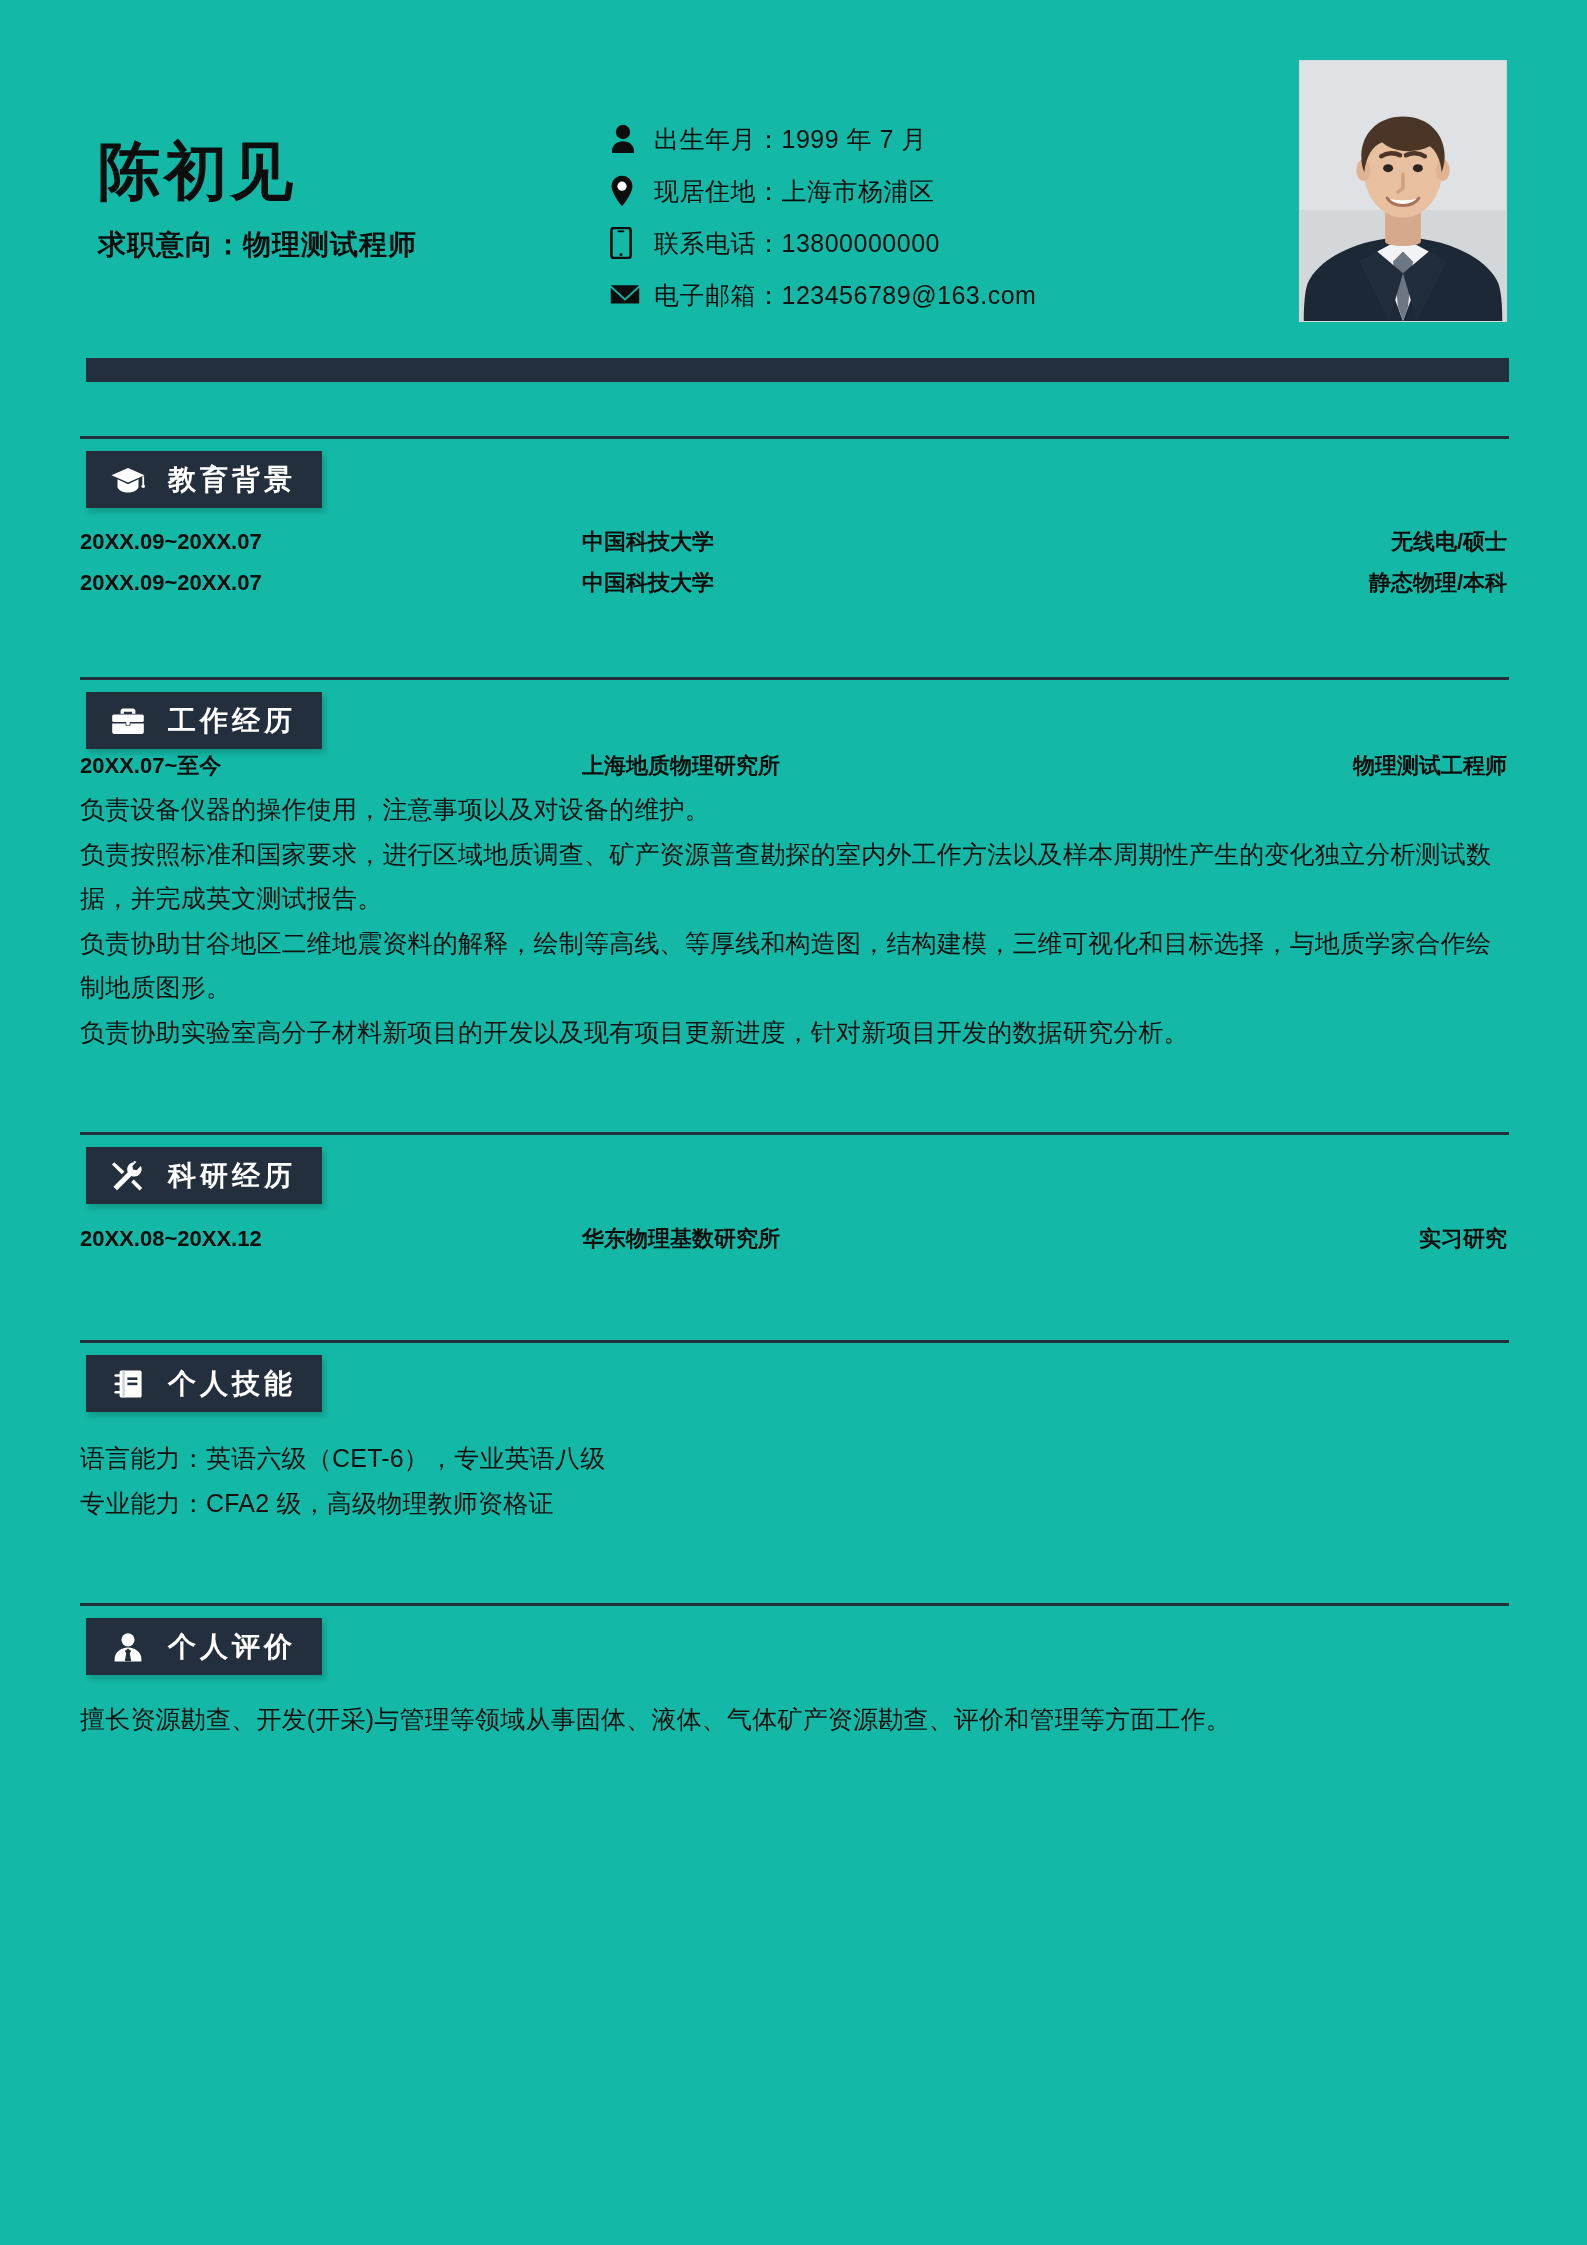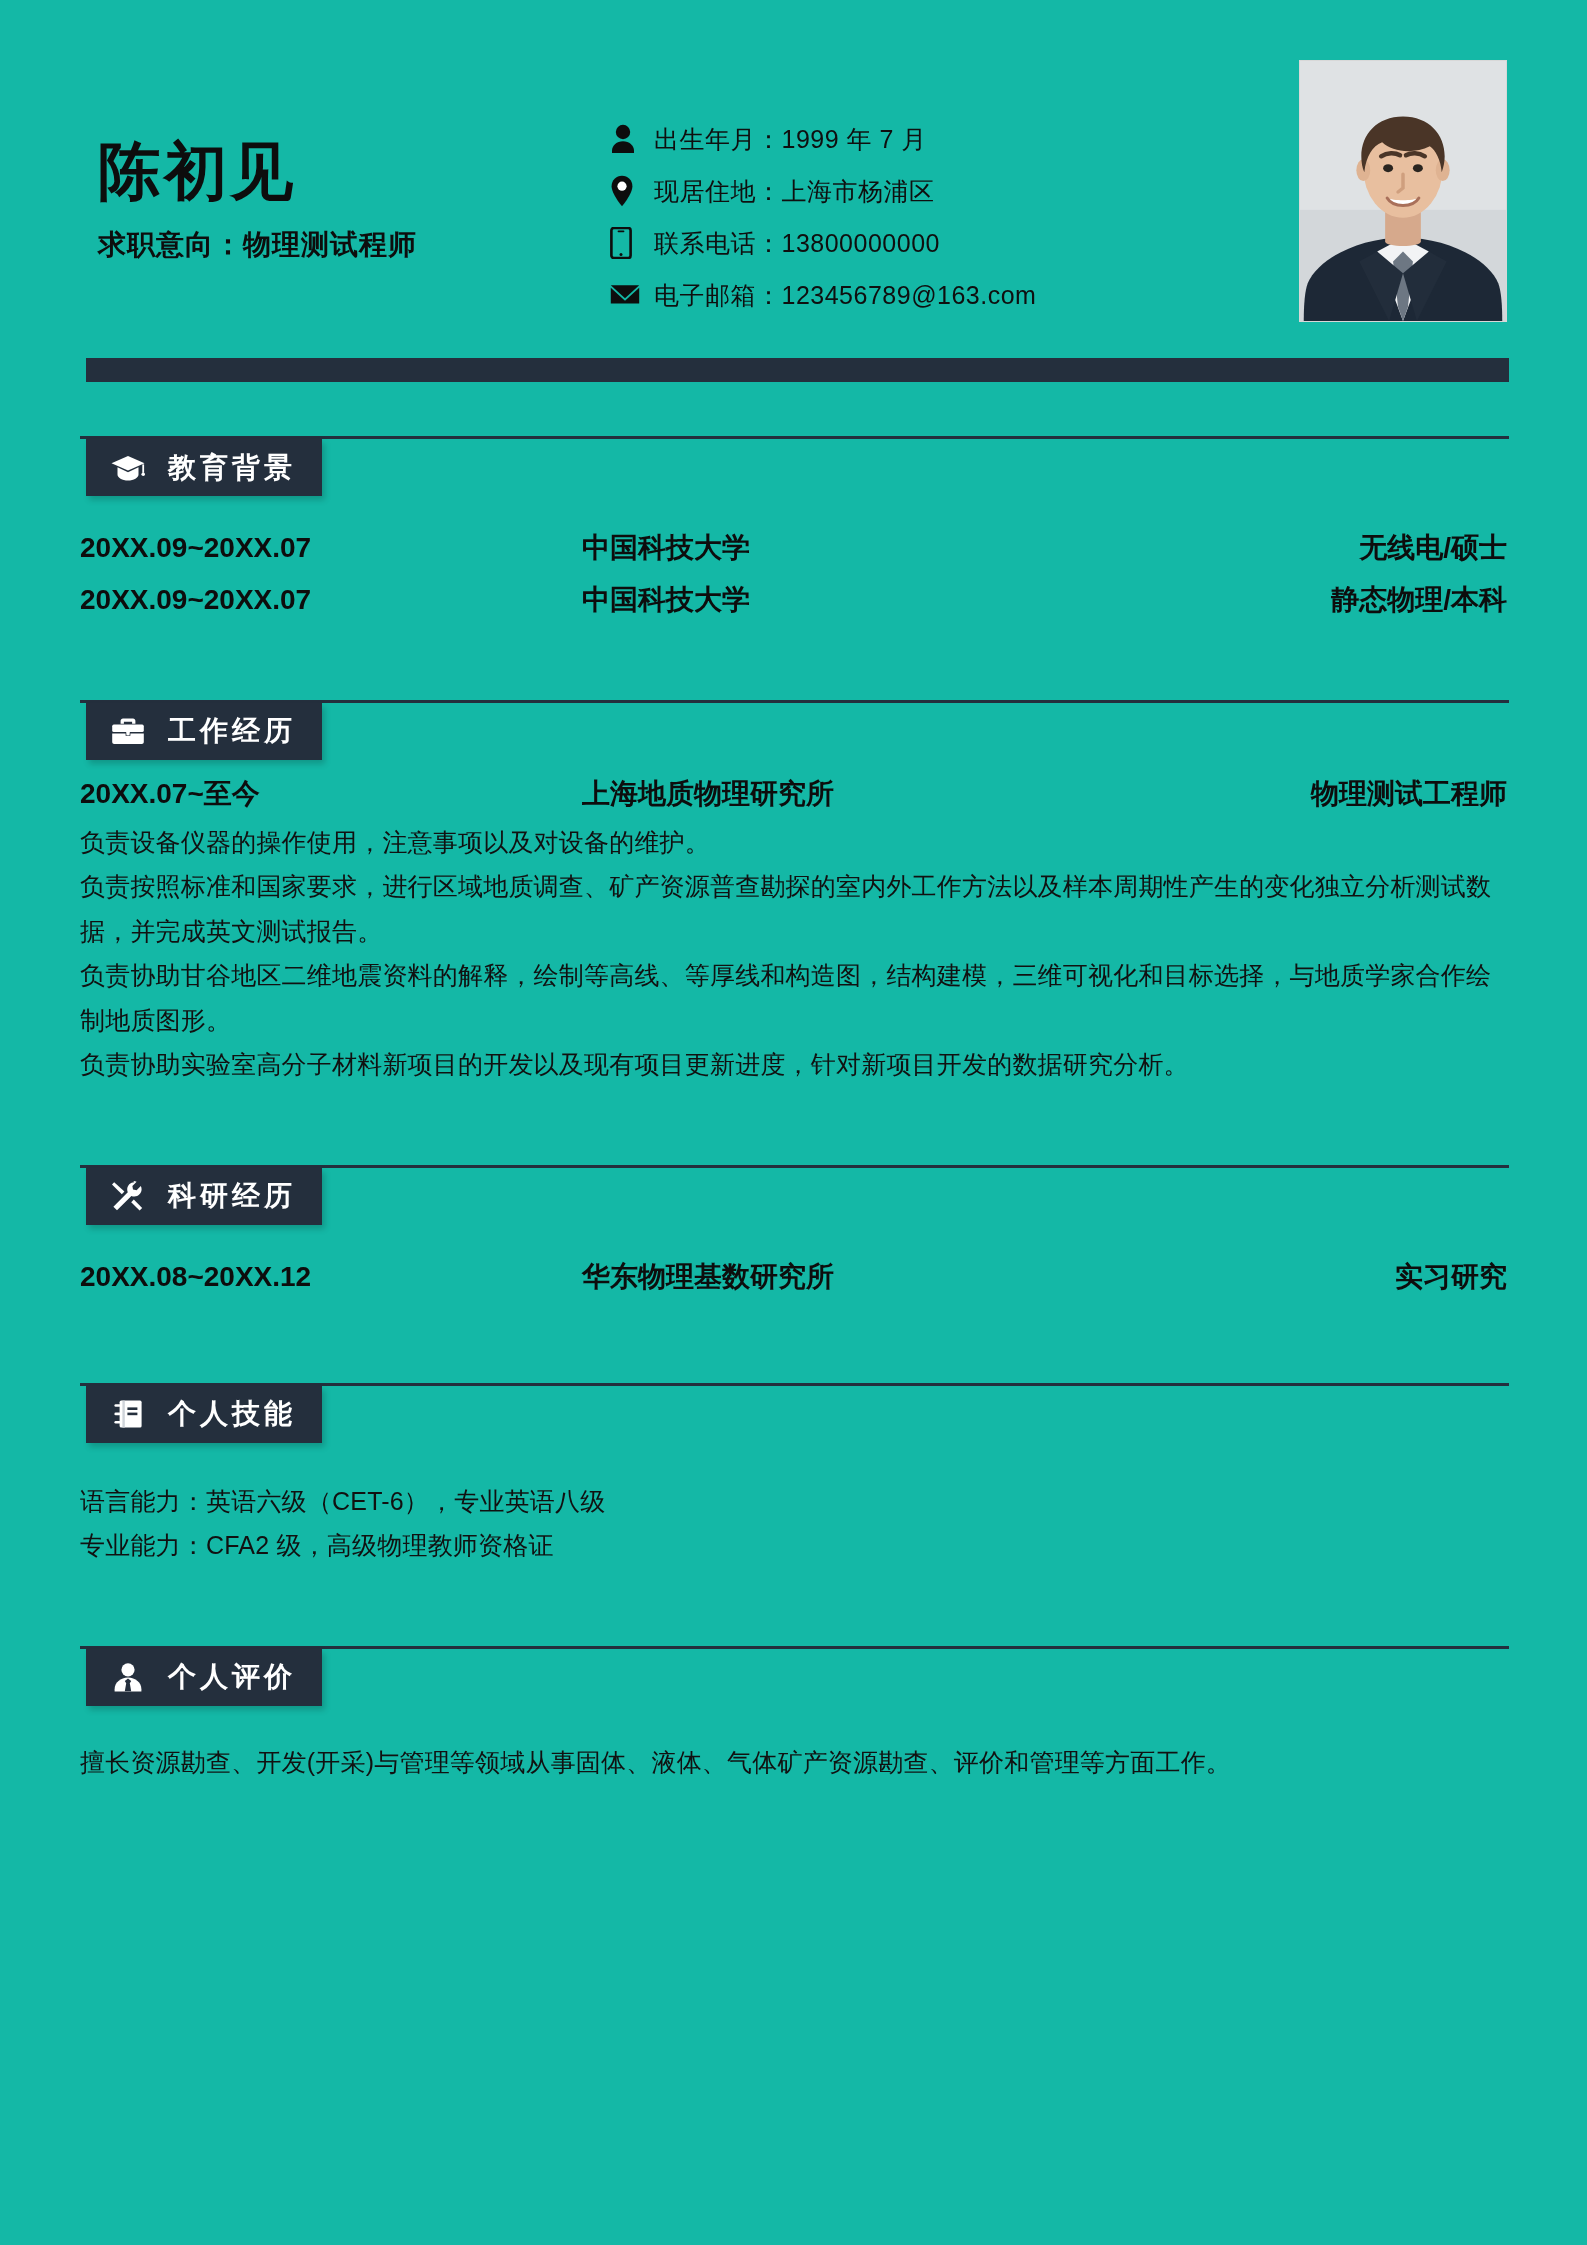--- a/index.html
+++ b/index.html
@@ -130,21 +130,21 @@
     left: 0;
     right: -2px;
     top: 0;
     height: 3px;
     background: #242f3d;
   }
 
   .sec-tag {
     position: absolute;
     left: 6px;
-    top: 3px;
+    top: 15px;
     height: 57px;
     background: #242f3d;
     display: flex;
     align-items: center;
     padding: 0 26px 0 22px;
     box-shadow: 3px 4px 6px rgba(0,0,0,0.18);
   }
 
   .sec-tag-icon {
     width: 40px;
@@ -161,21 +161,21 @@
     color: #ffffff;
     font-size: 28px;
     font-weight: bold;
     letter-spacing: 4px;
   }
 
   
   .entry-row {
     display: flex;
     align-items: baseline;
-    font-size: 28px;
+    font-size: 22px;
     font-weight: bold;
     color: #0d0d0d;
     line-height: 1.72;
   }
 
   .entry-period { width: 420px; flex-shrink: 0; }
   .entry-org    { flex: 1; text-align: left; padding-left: 82px; }
   .entry-role   { width: 320px; flex-shrink: 0; text-align: right; }
 
   .body-line {

